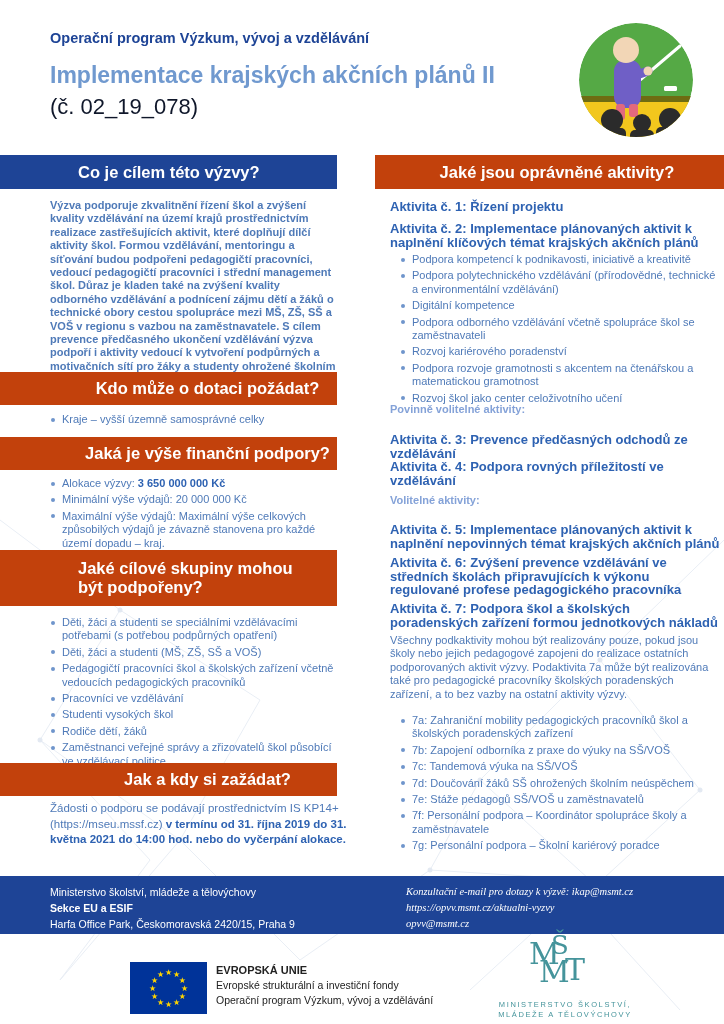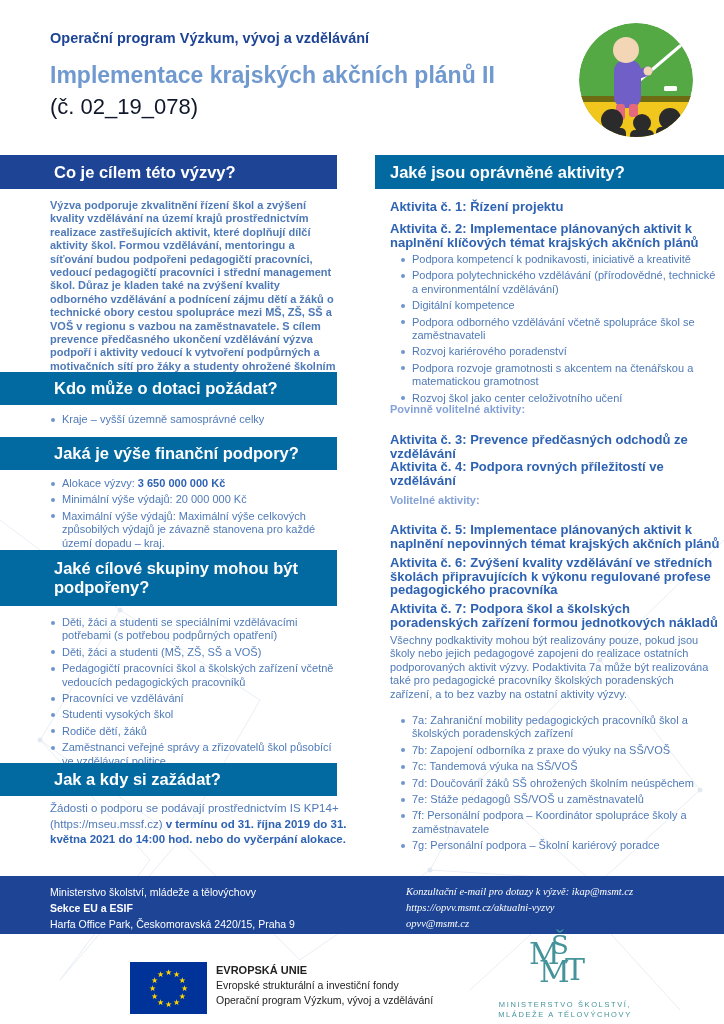--- a/index.html
+++ b/index.html
@@ -9,22 +9,22 @@
     background:#fff; font-family:"Liberation Sans", sans-serif;
   }
   .abs { position:absolute; }
   
   .program { left:50px; top:30px; font-size:14.5px; font-weight:bold; color:#1e4496; }
   .title { left:50px; top:62px; font-size:23px; font-weight:bold; color:#7099cf; }
   .callno { left:50px; top:94px; font-size:22px; font-weight:normal; color:#0f172a; }
   
   .bar { display:flex; align-items:center; color:#fff; font-weight:bold; font-size:16.5px; line-height:1.15; }
   .bar.dark  { background:#1e4496; }
-  .bar.light { background:#0369a1; }
-  .bar.leftcol  { left:0; width:337px; padding-left:54px; }
+  .bar.light { background:#c2410c;justify-content:center; }
+  .bar.leftcol  { left:0; width:337px; padding-left:78px; }
   .bar.rightcol { left:375px; width:349px; padding-left:15px; }
   
   .body-txt { color:#4f7ab8; font-size:11px; line-height:13.4px; }
   .goal-body { left:50px; top:199px; width:290px; font-weight:bold; }
   ul.blist { list-style:none; }
   ul.blist li { position:relative; padding-left:12px; margin-bottom:3px; }
   ul.blist li::before { content:""; position:absolute; left:1px; top:4.5px; width:4px; height:4px; border-radius:50%; background:#6f95cc; }
   .strongblue { color:#2e62b2; font-weight:bold; }
   .act-head { color:#2e62b2; font-weight:bold; font-size:13px; line-height:13.5px; margin-bottom:0; }
   .opt-label { color:#84a2d8; font-weight:bold; font-size:11px; }
@@ -162,21 +162,21 @@
     <li>Podpora rozvoje gramotnosti s akcentem na čtenářskou a matematickou gramotnost</li>
     <li>Rozvoj škol jako center celoživotního učení</li>
   </ul>
 
   <div class="abs opt-label z1" style="left:390px; top:403px;">Povinně volitelné aktivity:</div>
   <div class="abs act-head z1" style="left:390px; top:433px; width:324px;">Aktivita č. 3: Prevence předčasných odchodů ze vzdělávání</div>
   <div class="abs act-head z1" style="left:390px; top:460px; width:324px;">Aktivita č. 4: Podpora rovných příležitostí ve vzdělávání</div>
 
   <div class="abs opt-label z1" style="left:390px; top:494px;">Volitelné aktivity:</div>
   <div class="abs act-head z1" style="left:390px; top:523px; width:330px;">Aktivita č. 5: Implementace plánovaných aktivit k naplnění nepovinných témat krajských akčních plánů</div>
-  <div class="abs act-head z1" style="left:390px; top:556px; width:330px;">Aktivita č. 6: Zvýšení kvality vzdělávání ve středních školách připravujících k výkonu regulované profese pedagogického pracovníka</div>
+  <div class="abs act-head z1" style="left:390px; top:556px; width:330px;">Aktivita č. 6: Zvýšení prevence vzdělávání ve středních školách připravujících k výkonu regulované profese pedagogického pracovníka</div>
   <div class="abs act-head z1" style="left:390px; top:602px; width:330px;">Aktivita č. 7: Podpora škol a školských poradenských zařízení formou jednotkových nákladů</div>
 
   <div class="abs body-txt z1" style="left:390px; top:634px; width:328px;">Všechny podkaktivity mohou být realizovány pouze, pokud jsou školy nebo jejich pedagogové zapojeni do realizace ostatních podporovaných aktivit výzvy. Podaktivita 7a může být realizována také pro pedagogické pracovníky školských poradenských zařízení, a to bez vazby na ostatní aktivity výzvy.</div>
 
   <ul class="abs blist body-txt z1" style="left:400px; top:714px; width:320px;">
     <li>7a: Zahraniční mobility pedagogických pracovníků škol a školských poradenských zařízení</li>
     <li>7b: Zapojení odborníka z praxe do výuky na SŠ/VOŠ</li>
     <li>7c: Tandemová výuka na SŠ/VOŠ</li>
     <li>7d: Doučování žáků SŠ ohrožených školním neúspěchem</li>
     <li>7e: Stáže pedagogů SŠ/VOŠ u zaměstnavatelů</li>

